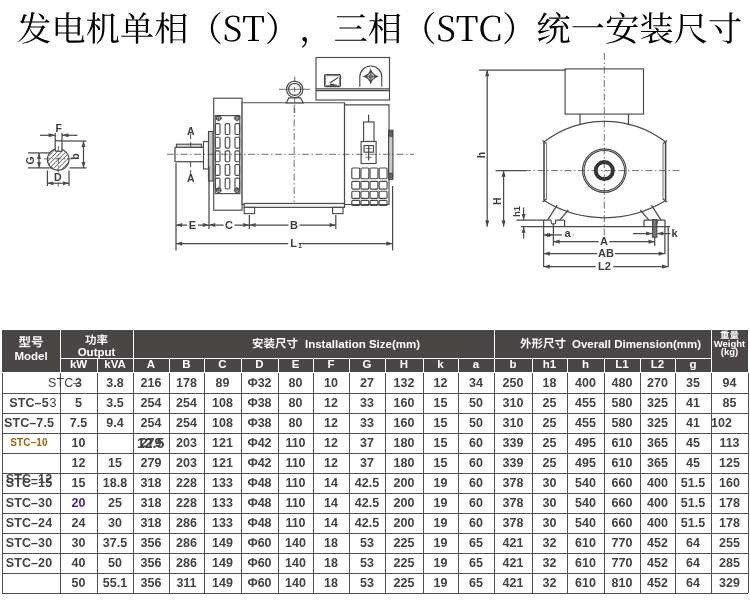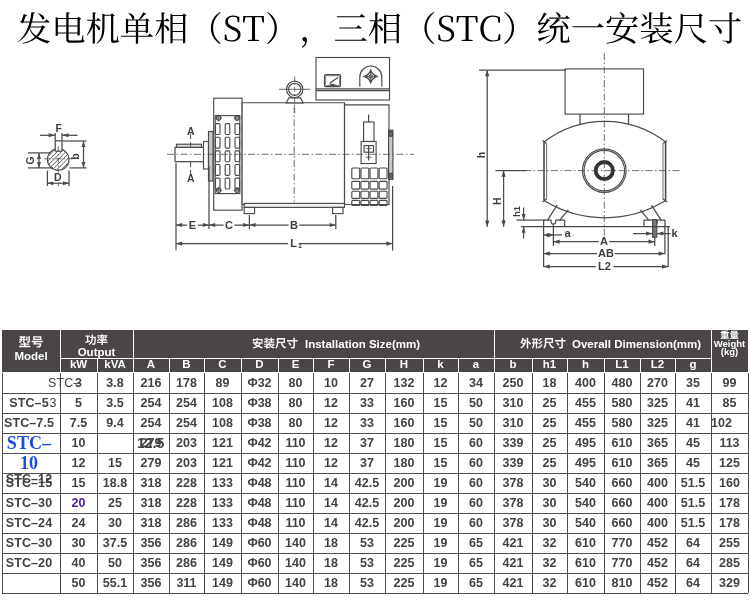--- a/index.html
+++ b/index.html
@@ -400,21 +400,21 @@
     <div style="position:absolute;left:347px;top:42.9px;width:36px;height:20.05px;color:#424242;font-weight:bold;font-size:12.5px;line-height:20.05px;text-align:center;">27</div>
     <div style="position:absolute;left:383px;top:42.9px;width:38px;height:20.05px;color:#424242;font-weight:bold;font-size:12.5px;line-height:20.05px;text-align:center;">132</div>
     <div style="position:absolute;left:421px;top:42.9px;width:35px;height:20.05px;color:#424242;font-weight:bold;font-size:12.5px;line-height:20.05px;text-align:center;">12</div>
     <div style="position:absolute;left:456px;top:42.9px;width:36px;height:20.05px;color:#424242;font-weight:bold;font-size:12.5px;line-height:20.05px;text-align:center;">34</div>
     <div style="position:absolute;left:492px;top:42.9px;width:38px;height:20.05px;color:#424242;font-weight:bold;font-size:12.5px;line-height:20.05px;text-align:center;">250</div>
     <div style="position:absolute;left:530px;top:42.9px;width:35px;height:20.05px;color:#424242;font-weight:bold;font-size:12.5px;line-height:20.05px;text-align:center;">18</div>
     <div style="position:absolute;left:565px;top:42.9px;width:37px;height:20.05px;color:#424242;font-weight:bold;font-size:12.5px;line-height:20.05px;text-align:center;">400</div>
     <div style="position:absolute;left:602px;top:42.9px;width:36px;height:20.05px;color:#424242;font-weight:bold;font-size:12.5px;line-height:20.05px;text-align:center;">480</div>
     <div style="position:absolute;left:638px;top:42.9px;width:35px;height:20.05px;color:#424242;font-weight:bold;font-size:12.5px;line-height:20.05px;text-align:center;">270</div>
     <div style="position:absolute;left:673px;top:42.9px;width:36px;height:20.05px;color:#424242;font-weight:bold;font-size:12.5px;line-height:20.05px;text-align:center;">35</div>
-    <div style="position:absolute;left:709px;top:42.9px;width:37px;height:20.05px;color:#424242;font-weight:bold;font-size:12.5px;line-height:20.05px;text-align:center;">99</div>
+    <div style="position:absolute;left:709px;top:42.9px;width:37px;height:20.05px;color:#424242;font-weight:bold;font-size:12.5px;line-height:20.05px;text-align:center;">94</div>
     <div style="position:absolute;left:-2px;top:62.95px;width:58px;height:20.05px;color:#424242;font-weight:bold;font-size:12.5px;line-height:20.05px;text-align:center;letter-spacing:0.1px;">STC–5</div>
     <div style="position:absolute;left:58px;top:62.95px;width:37px;height:20.05px;color:#424242;font-weight:bold;font-size:12.5px;line-height:20.05px;text-align:center;">5</div>
     <div style="position:absolute;left:95px;top:62.95px;width:36px;height:20.05px;color:#424242;font-weight:bold;font-size:12.5px;line-height:20.05px;text-align:center;">3.5</div>
     <div style="position:absolute;left:131px;top:62.95px;width:36px;height:20.05px;color:#424242;font-weight:bold;font-size:12.5px;line-height:20.05px;text-align:center;">254</div>
     <div style="position:absolute;left:167px;top:62.95px;width:35px;height:20.05px;color:#424242;font-weight:bold;font-size:12.5px;line-height:20.05px;text-align:center;">254</div>
     <div style="position:absolute;left:202px;top:62.95px;width:37px;height:20.05px;color:#424242;font-weight:bold;font-size:12.5px;line-height:20.05px;text-align:center;">108</div>
     <div style="position:absolute;left:239px;top:62.95px;width:37px;height:20.05px;color:#424242;font-weight:bold;font-size:12.5px;line-height:20.05px;text-align:center;">Φ38</div>
     <div style="position:absolute;left:276px;top:62.95px;width:35px;height:20.05px;color:#424242;font-weight:bold;font-size:12.5px;line-height:20.05px;text-align:center;">80</div>
     <div style="position:absolute;left:311px;top:62.95px;width:36px;height:20.05px;color:#424242;font-weight:bold;font-size:12.5px;line-height:20.05px;text-align:center;">12</div>
     <div style="position:absolute;left:347px;top:62.95px;width:36px;height:20.05px;color:#424242;font-weight:bold;font-size:12.5px;line-height:20.05px;text-align:center;">33</div>
@@ -441,21 +441,21 @@
     <div style="position:absolute;left:383px;top:83.0px;width:38px;height:20.05px;color:#424242;font-weight:bold;font-size:12.5px;line-height:20.05px;text-align:center;">160</div>
     <div style="position:absolute;left:421px;top:83.0px;width:35px;height:20.05px;color:#424242;font-weight:bold;font-size:12.5px;line-height:20.05px;text-align:center;">15</div>
     <div style="position:absolute;left:456px;top:83.0px;width:36px;height:20.05px;color:#424242;font-weight:bold;font-size:12.5px;line-height:20.05px;text-align:center;">50</div>
     <div style="position:absolute;left:492px;top:83.0px;width:38px;height:20.05px;color:#424242;font-weight:bold;font-size:12.5px;line-height:20.05px;text-align:center;">310</div>
     <div style="position:absolute;left:530px;top:83.0px;width:35px;height:20.05px;color:#424242;font-weight:bold;font-size:12.5px;line-height:20.05px;text-align:center;">25</div>
     <div style="position:absolute;left:565px;top:83.0px;width:37px;height:20.05px;color:#424242;font-weight:bold;font-size:12.5px;line-height:20.05px;text-align:center;">455</div>
     <div style="position:absolute;left:602px;top:83.0px;width:36px;height:20.05px;color:#424242;font-weight:bold;font-size:12.5px;line-height:20.05px;text-align:center;">580</div>
     <div style="position:absolute;left:638px;top:83.0px;width:35px;height:20.05px;color:#424242;font-weight:bold;font-size:12.5px;line-height:20.05px;text-align:center;">325</div>
     <div style="position:absolute;left:673px;top:83.0px;width:36px;height:20.05px;color:#424242;font-weight:bold;font-size:12.5px;line-height:20.05px;text-align:center;">41</div>
     <div style="position:absolute;left:709px;top:83.0px;width:37px;height:20.05px;color:#424242;font-weight:bold;font-size:12.5px;line-height:20.05px;">102</div>
-    <div style="position:absolute;left:-2px;top:103.05000000000001px;width:58px;height:20.05px;color:#1d4ed8;font-weight:bold;font-size:18px;line-height:20.05px;text-align:center;letter-spacing:0.1px;font-family:Liberation Serif, serif;">STC–10</div>
+    <div style="position:absolute;left:-2px;top:103.05000000000001px;width:58px;height:20.05px;color:#a16207;font-weight:bold;font-size:10px;line-height:20.05px;text-align:center;letter-spacing:0.1px;">STC–10</div>
     <div style="position:absolute;left:58px;top:103.05000000000001px;width:37px;height:20.05px;color:#424242;font-weight:bold;font-size:12.5px;line-height:20.05px;text-align:center;">10</div>
     <div style="position:absolute;left:95px;top:103.05000000000001px;width:36px;height:20.05px;color:#424242;font-weight:bold;font-size:14px;line-height:20.05px;text-align:center;padding-left:40px;">12.5</div>
     <div style="position:absolute;left:131px;top:103.05000000000001px;width:36px;height:20.05px;color:#424242;font-weight:bold;font-size:12.5px;line-height:20.05px;text-align:center;">279</div>
     <div style="position:absolute;left:167px;top:103.05000000000001px;width:35px;height:20.05px;color:#424242;font-weight:bold;font-size:12.5px;line-height:20.05px;text-align:center;">203</div>
     <div style="position:absolute;left:202px;top:103.05000000000001px;width:37px;height:20.05px;color:#424242;font-weight:bold;font-size:12.5px;line-height:20.05px;text-align:center;">121</div>
     <div style="position:absolute;left:239px;top:103.05000000000001px;width:37px;height:20.05px;color:#424242;font-weight:bold;font-size:12.5px;line-height:20.05px;text-align:center;">Φ42</div>
     <div style="position:absolute;left:276px;top:103.05000000000001px;width:35px;height:20.05px;color:#424242;font-weight:bold;font-size:12.5px;line-height:20.05px;text-align:center;">110</div>
     <div style="position:absolute;left:311px;top:103.05000000000001px;width:36px;height:20.05px;color:#424242;font-weight:bold;font-size:12.5px;line-height:20.05px;text-align:center;">12</div>
     <div style="position:absolute;left:347px;top:103.05000000000001px;width:36px;height:20.05px;color:#424242;font-weight:bold;font-size:12.5px;line-height:20.05px;text-align:center;">37</div>
     <div style="position:absolute;left:383px;top:103.05000000000001px;width:38px;height:20.05px;color:#424242;font-weight:bold;font-size:12.5px;line-height:20.05px;text-align:center;">180</div>

